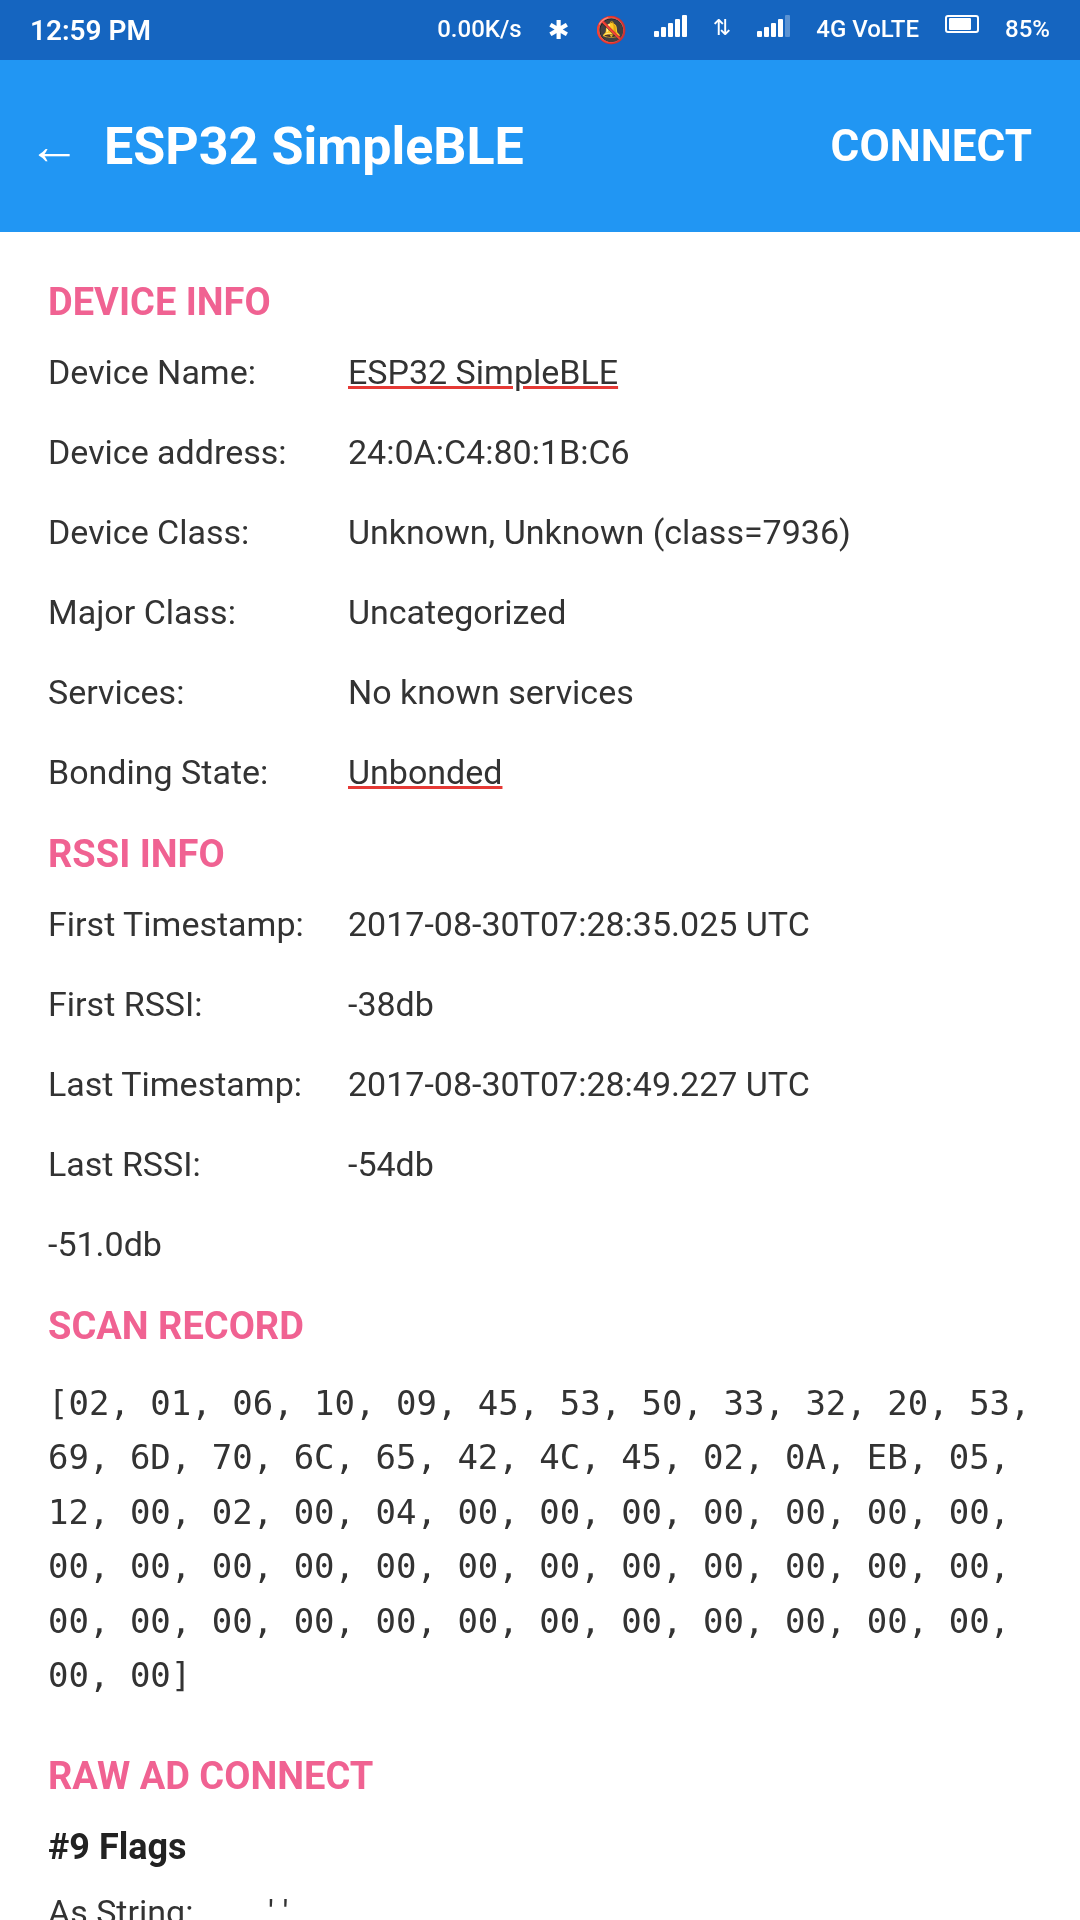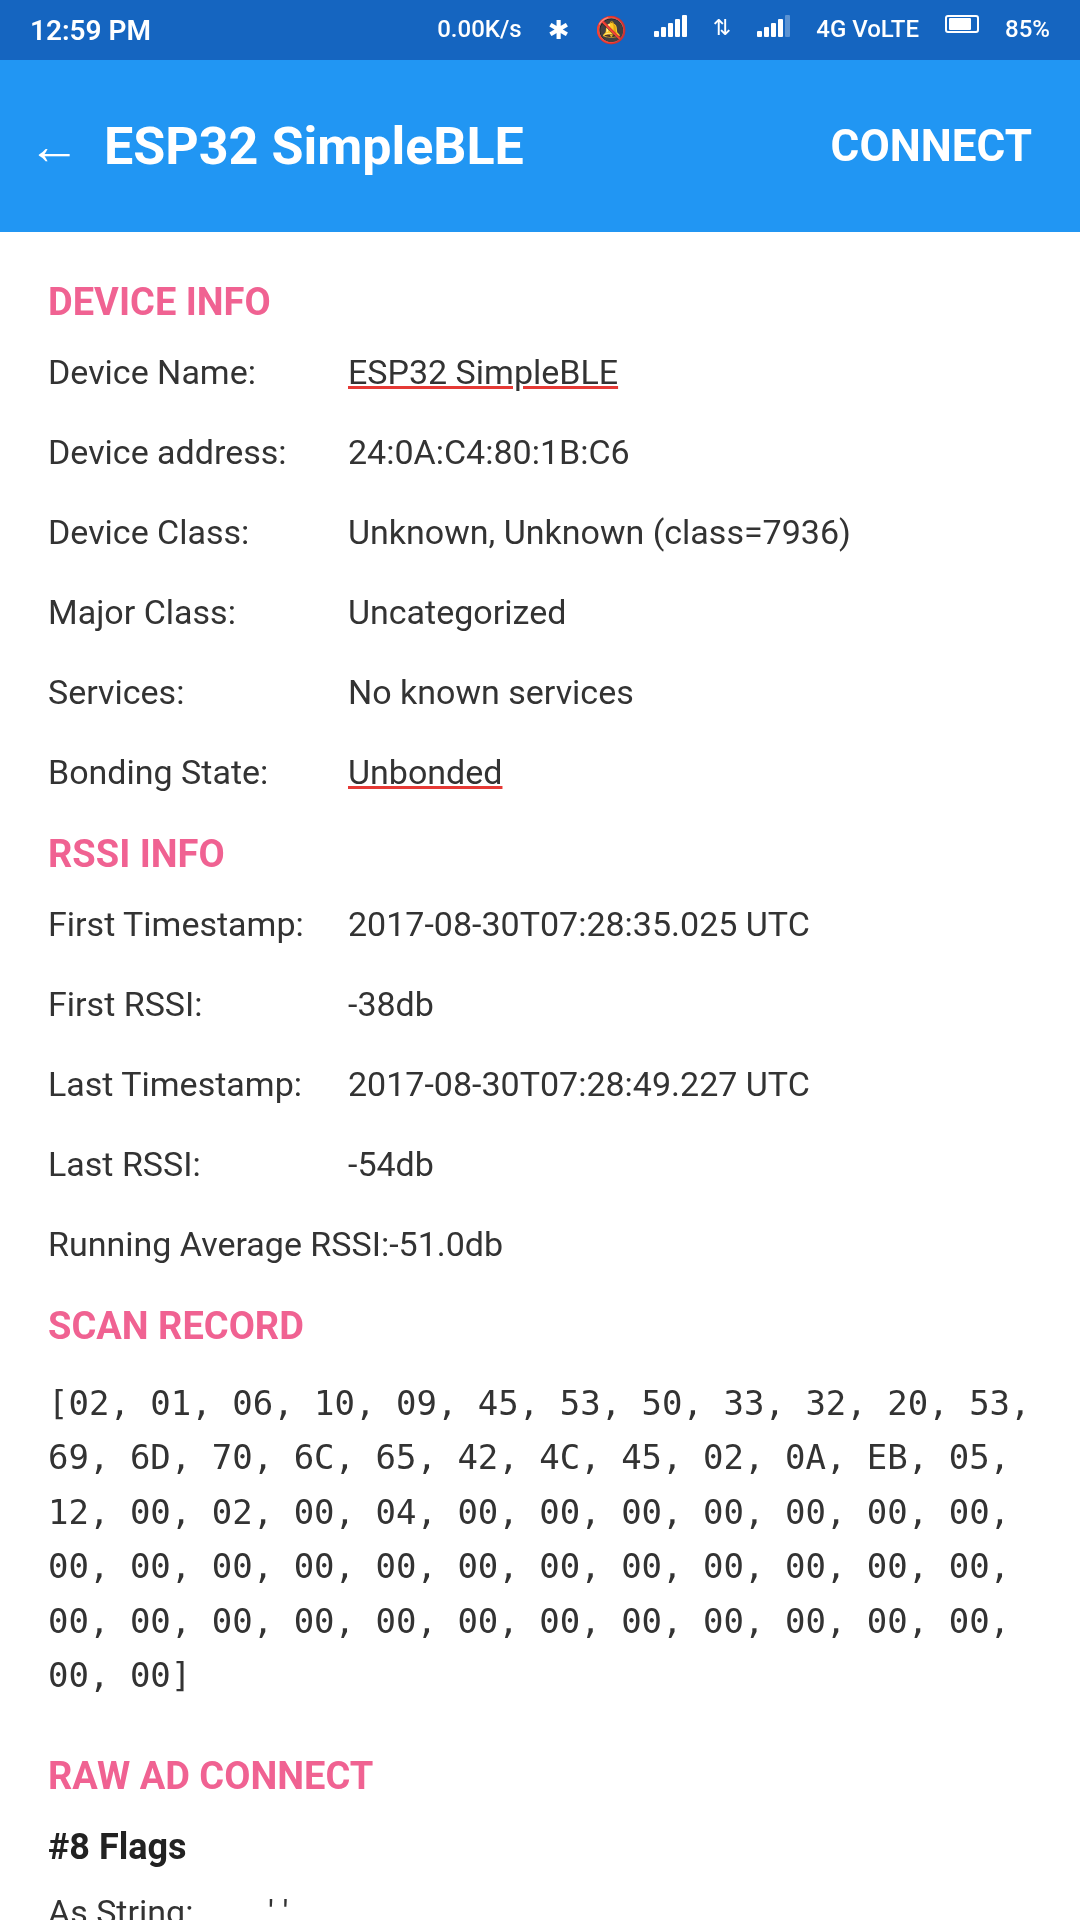--- a/index.html
+++ b/index.html
@@ -257,34 +257,33 @@
     </div>
     <div class="info-row">
       <span class="info-label">Last Timestamp:</span>
       <span class="info-value">2017-08-30T07:28:49.227 UTC</span>
     </div>
     <div class="info-row">
       <span class="info-label">Last RSSI:</span>
       <span class="info-value">-54db</span>
     </div>
     <div class="info-row">
-      <span class="info-label">Running Average RSSI:</span>
       <span class="info-value">-51.0db</span>
     </div>
   </div>
 
   <div>
     <div class="section-title">SCAN RECORD</div>
     <div class="scan-record-data">[02, 01, 06, 10, 09, 45, 53, 50, 33, 32, 20, 53, 69, 6D, 70, 6C, 65, 42, 4C, 45, 02, 0A, EB, 05, 12, 00, 02, 00, 04, 00, 00, 00, 00, 00, 00, 00, 00, 00, 00, 00, 00, 00, 00, 00, 00, 00, 00, 00, 00, 00, 00, 00, 00, 00, 00, 00, 00, 00, 00, 00, 00, 00]</div>
   </div>
 
   <div>
     <div class="section-title">RAW AD CONNECT</div>
 
-    <div class="raw-ad-item-title">#8 Flags</div>
+    <div class="raw-ad-item-title">#9 Flags</div>
     <div class="raw-ad-row">
       <span class="raw-ad-label">As String:</span>
       <span class="raw-ad-value">' '</span>
     </div>
 
   </div>
 
 </div>
 
 </body></html>

